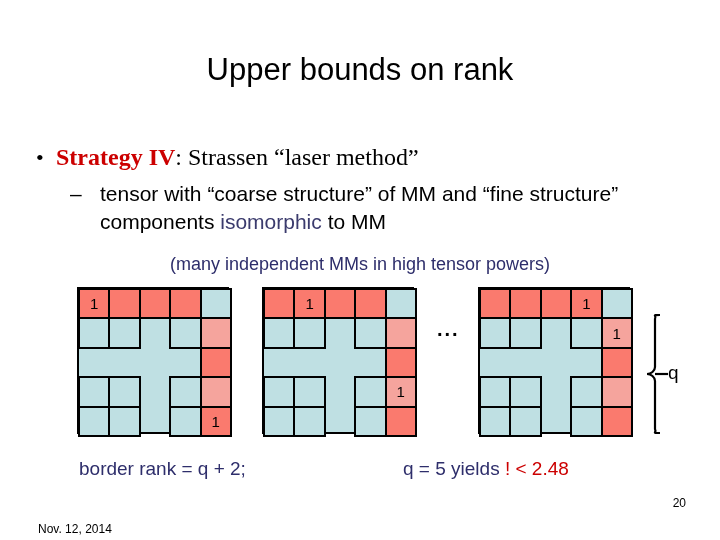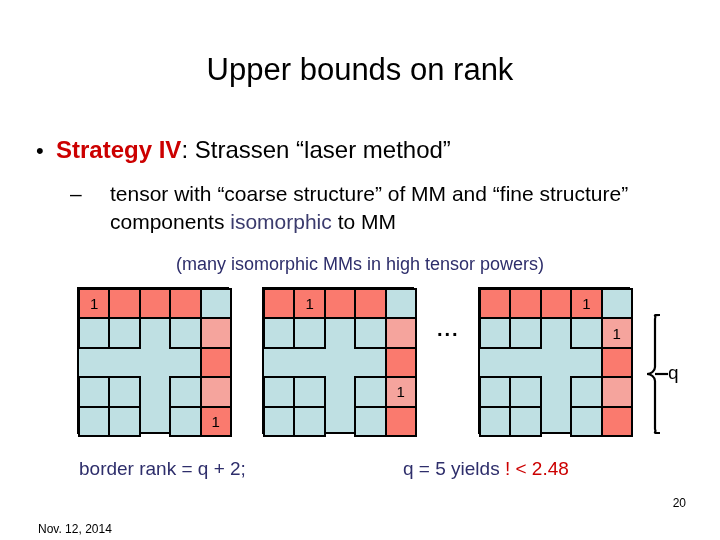--- a/index.html
+++ b/index.html
@@ -29,22 +29,23 @@
     letter-spacing: 0px;
   }
 
   
   #bullet-l1 {
     position: absolute;
     left: 36px;
     top: 136px;
     width: 660px;
     font-size: 24px;
-    line-height: 27px;
+    line-height: 42px;
     white-space: nowrap;
+    font-family: Liberation Serif, serif;
   }
   #bullet-l1 .dot {
     display: inline-block;
     width: 20px;
     color: #000;
     font-size: 22px;
     vertical-align: baseline;
   }
   .red-em { color: #CC0000; font-weight: 700; }
   .blk { color: #000000; }
@@ -60,21 +61,21 @@
     color: #000000;
   }
   #bullet-l2 .dash {
     position: absolute;
     left: 0;
     top: 0;
     width: 30px;
   }
   #bullet-l2 .l2text {
     display: block;
-    margin-left: 40px;
+    margin-left: 30px;
   }
   .blue-em { color: #3B3B6D; }
 
   
   #paren-note {
     position: absolute;
     left: 0;
     top: 254px;
     width: 720px;
     text-align: center;
@@ -175,21 +176,21 @@
 
 <div id="bullet-l1">
   <span class="dot">•</span><span class="red-em">Strategy IV</span><span class="blk">: Strassen “laser method”</span>
 </div>
 
 <div id="bullet-l2">
   <span class="dash">–</span>
   <span class="l2text"><span>tensor with “coarse structure” of MM and “fine structure” components </span><span class="blue-em">isomorphic</span><span> to MM</span></span>
 </div>
 
-<div id="paren-note">(many isomorphic MMs in high tensor powers)</div>
+<div id="paren-note">(many independent MMs in high tensor powers)</div>
 
 <div id="figures-layer">
     <div class="grid-fig" style="left: 77px; top: 287px; width: 152px; height: 147px;">
       <div class="gcell c-salmon" style="left: -1px; top: -1px; width: 32.4px; height: 31.4px;">
         <span>1</span>
       </div>
       <div class="gcell c-salmon" style="left: 29.4px; top: -1px; width: 32.4px; height: 31.4px;"></div>
       <div class="gcell c-salmon" style="left: 59.8px; top: -1px; width: 32.4px; height: 31.4px;"></div>
       <div class="gcell c-salmon" style="left: 90.2px; top: -1px; width: 32.4px; height: 31.4px;"></div>
       <div class="gcell c-teal" style="left: 120.6px; top: -1px; width: 32.4px; height: 31.4px;"></div>

